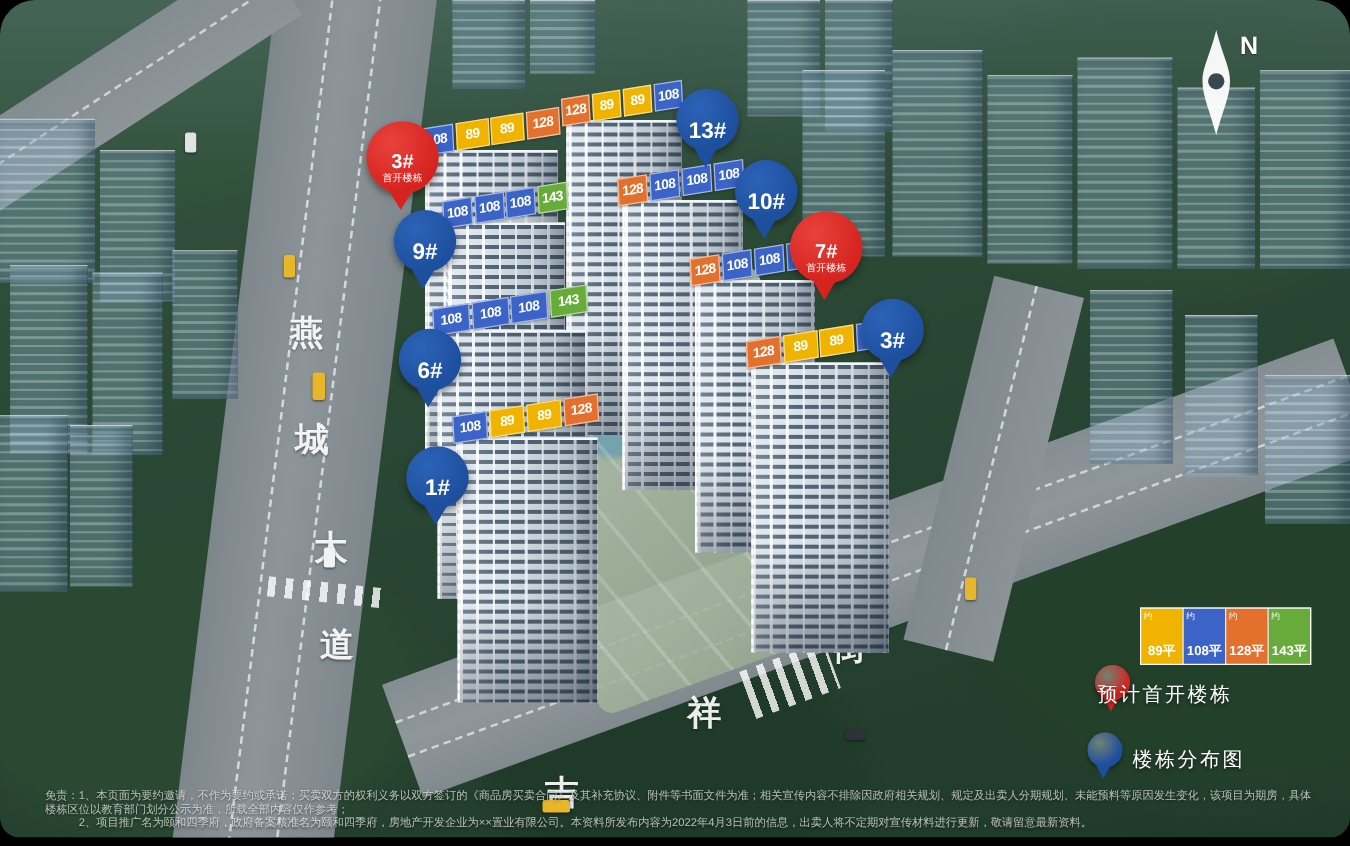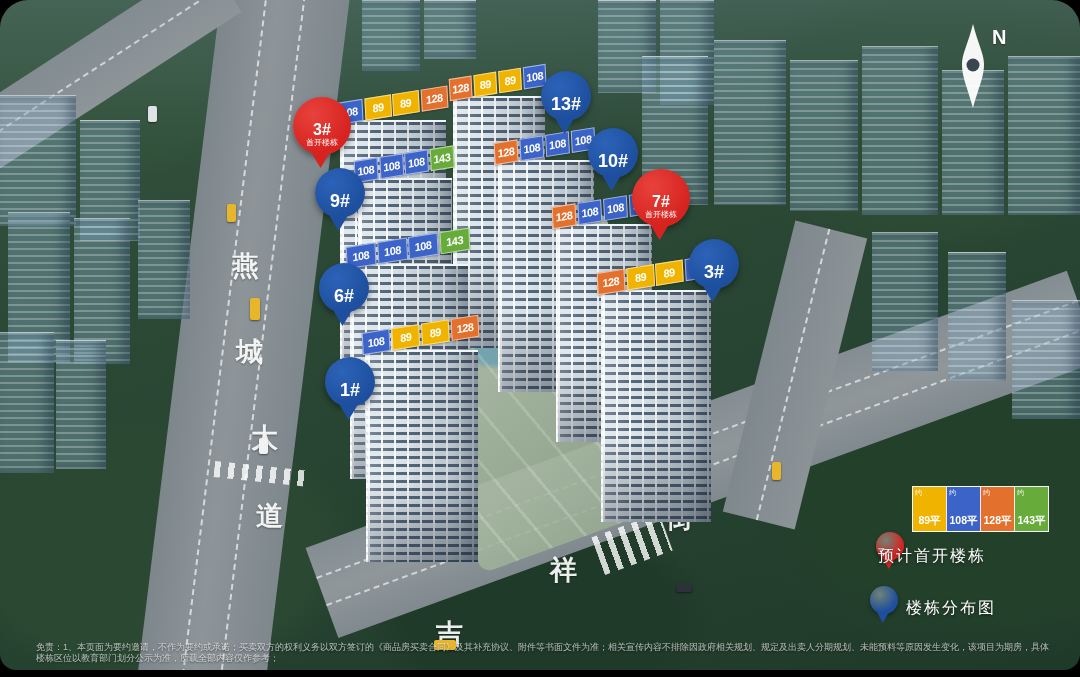--- a/index.html
+++ b/index.html
@@ -305,16 +305,17 @@
           <div class="legend-marker-label" style="left: 878px; top: 546px;">预计首开楼栋</div>
         </div>
         <div class="legend-marker-row">
           <div class="mini-pin" style="--pc: #1e4f9e; left: 870px; top: 586px; background: radial-gradient(circle at 35% 30%, rgba(255, 255, 255, 0.35), rgb(30, 79, 158) 65%);"></div>
           <div class="legend-marker-label" style="left: 906px; top: 598px;">楼栋分布图</div>
         </div>
       </div>
 
     <div class="disclaimer">
       <div class="l1">免责：1、本页面为要约邀请，不作为要约或承诺；买卖双方的权利义务以双方签订的《商品房买卖合同》及其补充协议、附件等书面文件为准；相关宣传内容不排除因政府相关规划、规定及出卖人分期规划、未能预料等原因发生变化，该项目为期房，具体楼栋区位以教育部门划分公示为准，所载全部内容仅作参考；</div>
+      <div class="l2">2、项目推广名为颐和四季府，政府备案核准名为颐和四季府，房地产开发企业为××置业有限公司。本资料所发布内容为2022年4月3日前的信息，出卖人将不定期对宣传材料进行更新，敬请留意最新资料。</div>
     </div>
 
   </div>
 </div>
 
 </body></html>

